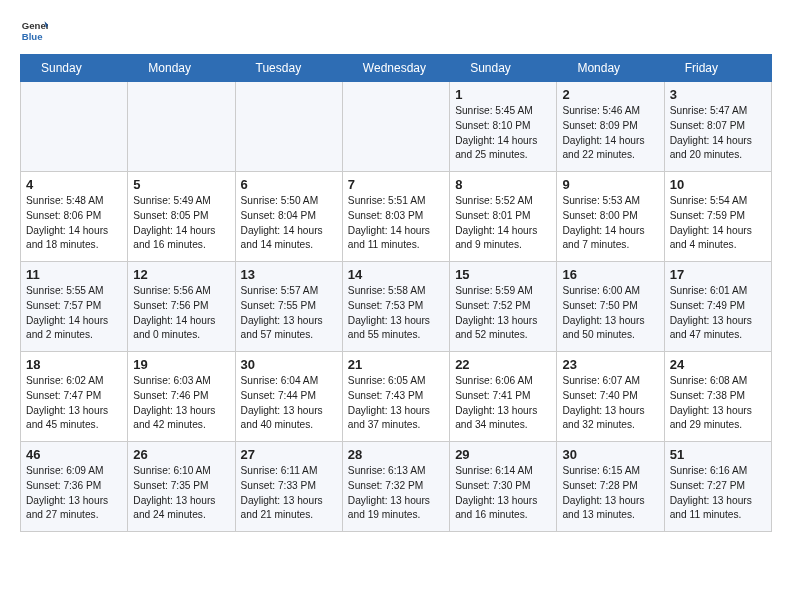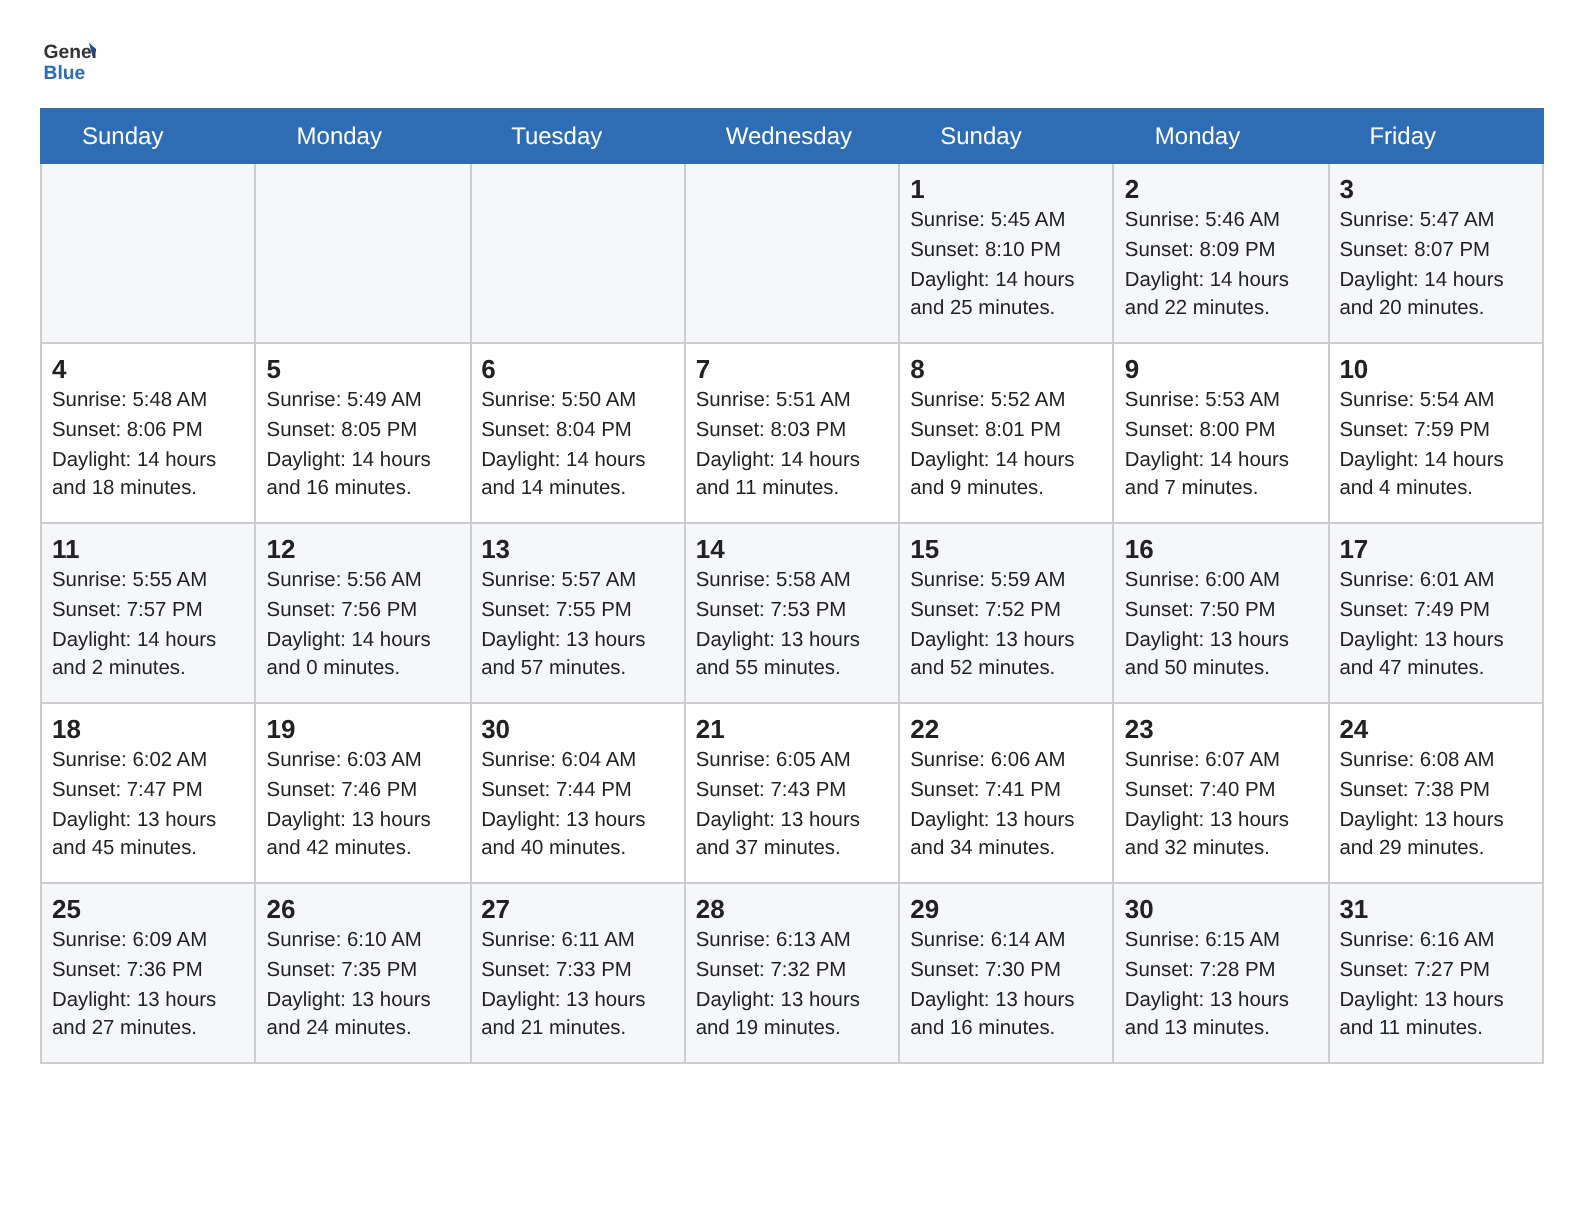--- a/index.html
+++ b/index.html
@@ -213,21 +213,21 @@
           <span class="day-num">23</span>
           <div class="day-info">Sunrise: 6:07 AM<br>Sunset: 7:40 PM<br>Daylight: 13 hours<br>and 32 minutes.</div>
         </td>
         <td>
           <span class="day-num">24</span>
           <div class="day-info">Sunrise: 6:08 AM<br>Sunset: 7:38 PM<br>Daylight: 13 hours<br>and 29 minutes.</div>
         </td>
       </tr>
       <tr>
         <td>
-          <span class="day-num">25</span>
+          <span class="day-num">46</span>
           <div class="day-info">Sunrise: 6:09 AM<br>Sunset: 7:36 PM<br>Daylight: 13 hours<br>and 27 minutes.</div>
         </td>
         <td>
           <span class="day-num">26</span>
           <div class="day-info">Sunrise: 6:10 AM<br>Sunset: 7:35 PM<br>Daylight: 13 hours<br>and 24 minutes.</div>
         </td>
         <td>
           <span class="day-num">27</span>
           <div class="day-info">Sunrise: 6:11 AM<br>Sunset: 7:33 PM<br>Daylight: 13 hours<br>and 21 minutes.</div>
         </td>
@@ -237,18 +237,18 @@
         </td>
         <td>
           <span class="day-num">29</span>
           <div class="day-info">Sunrise: 6:14 AM<br>Sunset: 7:30 PM<br>Daylight: 13 hours<br>and 16 minutes.</div>
         </td>
         <td>
           <span class="day-num">30</span>
           <div class="day-info">Sunrise: 6:15 AM<br>Sunset: 7:28 PM<br>Daylight: 13 hours<br>and 13 minutes.</div>
         </td>
         <td>
-          <span class="day-num">31</span>
+          <span class="day-num">51</span>
           <div class="day-info">Sunrise: 6:16 AM<br>Sunset: 7:27 PM<br>Daylight: 13 hours<br>and 11 minutes.</div>
         </td>
       </tr>
     </tbody>
 </table>
 
 </body></html>

